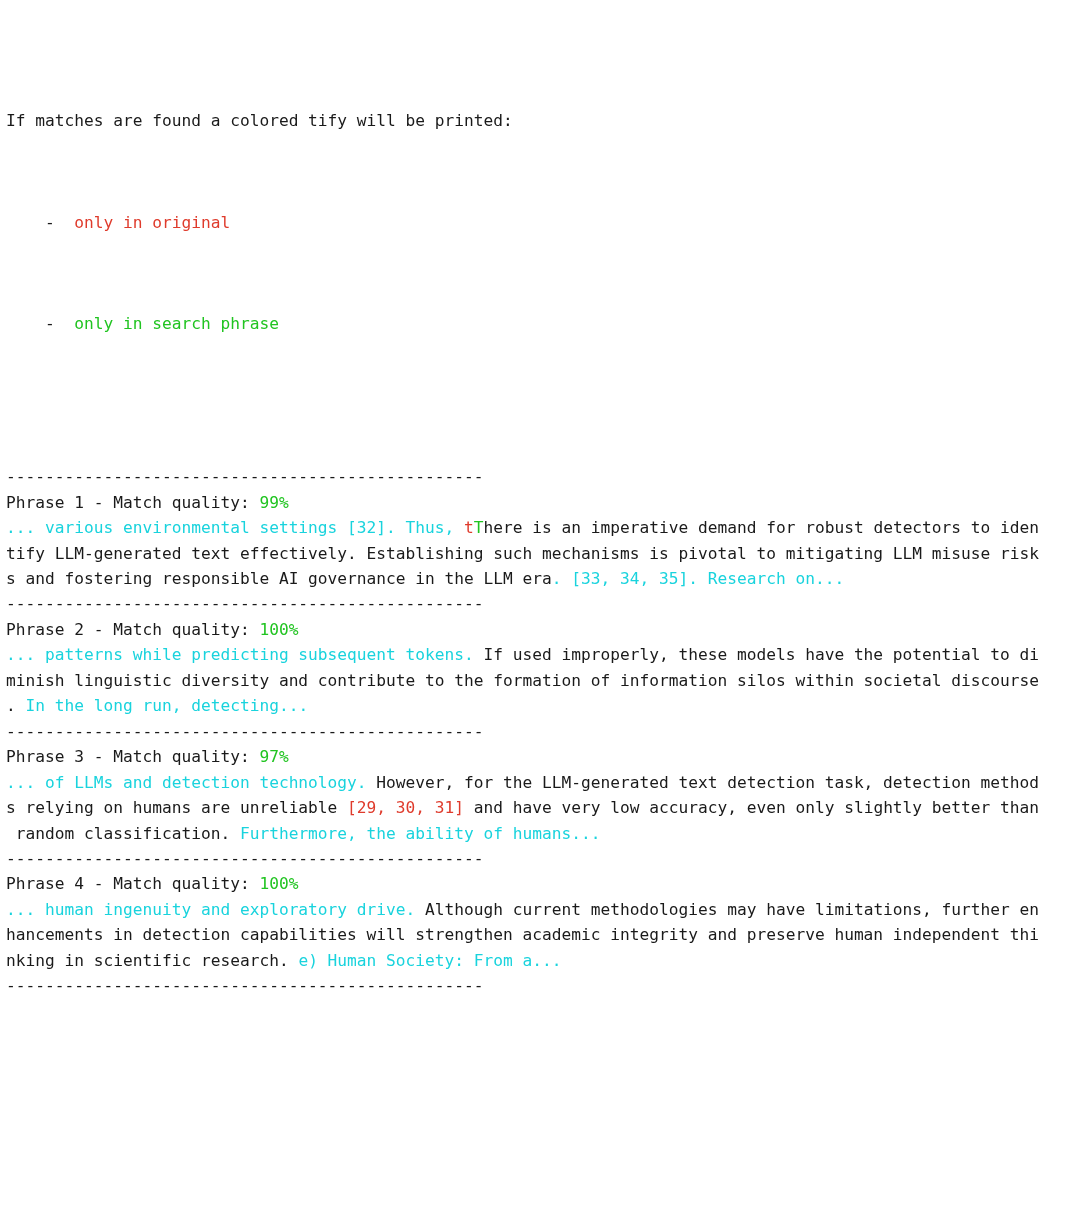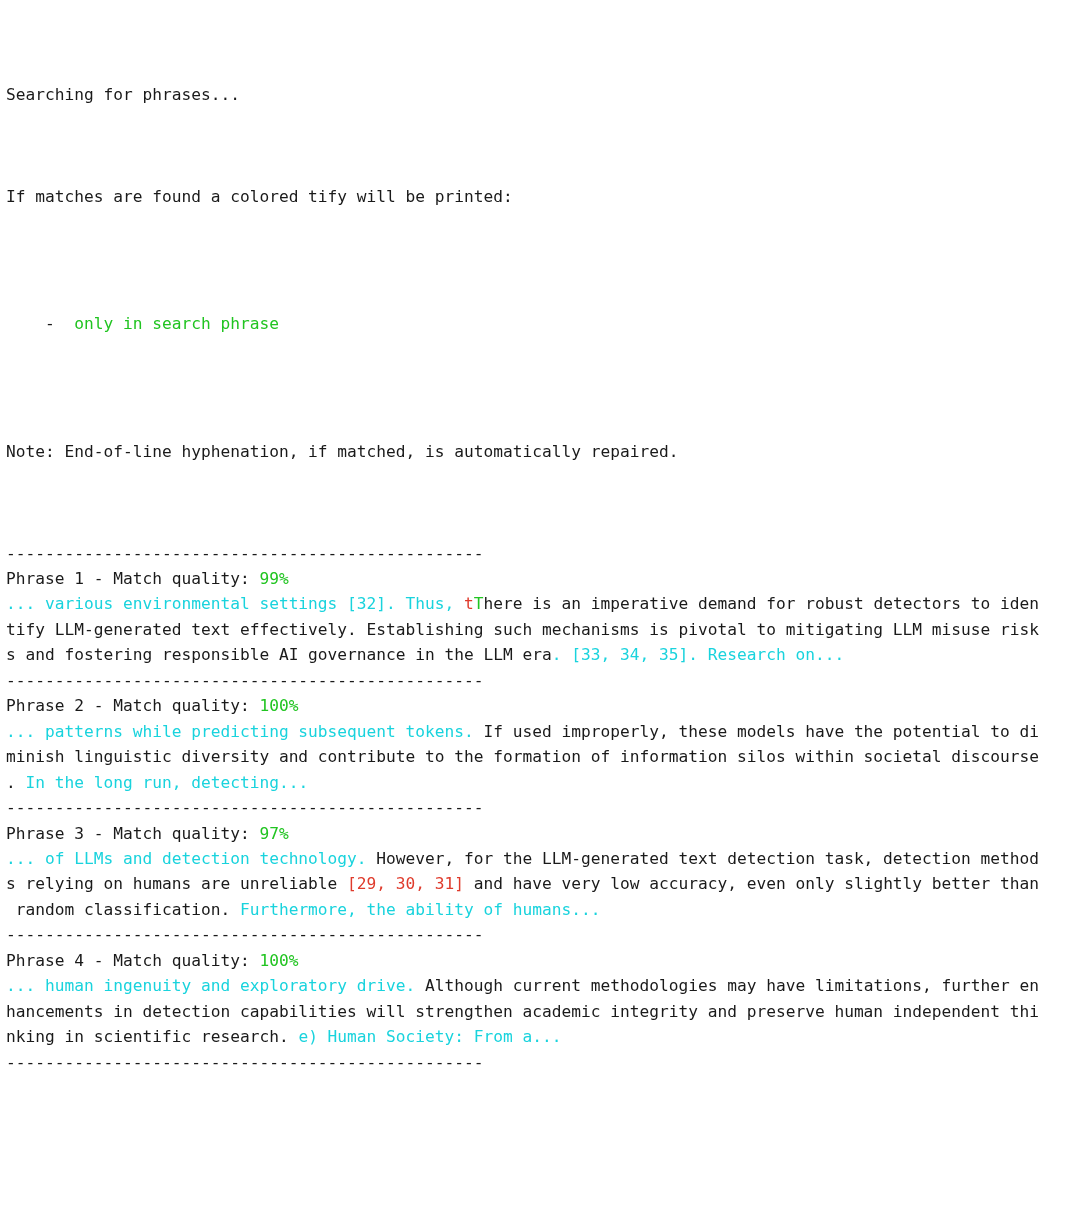--- a/index.html
+++ b/index.html
@@ -30,25 +30,24 @@
   .c-red   { color: #df3b2c; }
   .c-green { color: #21c421; margin-top: 12px; }
   .c-cyan  { color: #19d3dd; }
   .c-rule  { color: #1a1a1a; }
 </style>
 </head>
 <body>
 
 <div id="terminal">
 
-  <div class="line"><span>Searching for phrases...</span></div>
 
   <div class="line"><span>If matches are found a colored tify will be printed:</span></div>
 
+  <div class="line"><span class="c-plain">    -  </span><span class="c-red">only in original</span></div>
 
   <div class="line"><span class="c-plain">    -  </span><span class="c-green">only in search phrase</span></div>
 
 
-  <div class="line"><span>Note: End-of-line hyphenation, if matched, is automatically repaired.</span></div>
 
   <div id="phrase-container"><div class="line c-rule">-------------------------------------------------</div><div class="line"><span class="c-plain">Phrase 1 - Match quality: </span><span class="c-green">99%</span></div><div class="line"><span class="c-cyan">... various environmental settings [32]. Thus, </span><span class="c-red">t</span><span class="c-green">T</span><span class="c-plain">here is an imperative demand for robust detectors to iden</span></div><div class="line"><span class="c-plain">tify LLM-generated text effectively. Establishing such mechanisms is pivotal to mitigating LLM misuse risk</span></div><div class="line"><span class="c-plain">s and fostering responsible AI governance in the LLM era</span><span class="c-cyan">. [33, 34, 35]. Research on...</span></div><div class="line c-rule">-------------------------------------------------</div><div class="line"><span class="c-plain">Phrase 2 - Match quality: </span><span class="c-green">100%</span></div><div class="line"><span class="c-cyan">... patterns while predicting subsequent tokens.</span><span class="c-plain"> If used improperly, these models have the potential to di</span></div><div class="line"><span class="c-plain">minish linguistic diversity and contribute to the formation of information silos within societal discourse</span></div><div class="line"><span class="c-plain">.</span><span class="c-cyan"> In the long run, detecting...</span></div><div class="line c-rule">-------------------------------------------------</div><div class="line"><span class="c-plain">Phrase 3 - Match quality: </span><span class="c-green">97%</span></div><div class="line"><span class="c-cyan">... of LLMs and detection technology.</span><span class="c-plain"> However, for the LLM-generated text detection task, detection method</span></div><div class="line"><span class="c-plain">s relying on humans are unreliable </span><span class="c-red">[29, 30, 31]</span><span class="c-plain"> and have very low accuracy, even only slightly better than</span></div><div class="line"><span class="c-plain"> random classification.</span><span class="c-cyan"> Furthermore, the ability of humans...</span></div><div class="line c-rule">-------------------------------------------------</div><div class="line"><span class="c-plain">Phrase 4 - Match quality: </span><span class="c-green">100%</span></div><div class="line"><span class="c-cyan">... human ingenuity and exploratory drive.</span><span class="c-plain"> Although current methodologies may have limitations, further en</span></div><div class="line"><span class="c-plain">hancements in detection capabilities will strengthen academic integrity and preserve human independent thi</span></div><div class="line"><span class="c-plain">nking in scientific research.</span><span class="c-cyan"> e) Human Society: From a...</span></div><div class="line c-rule">-------------------------------------------------</div></div>
 
 </div>
 
 </body></html>

